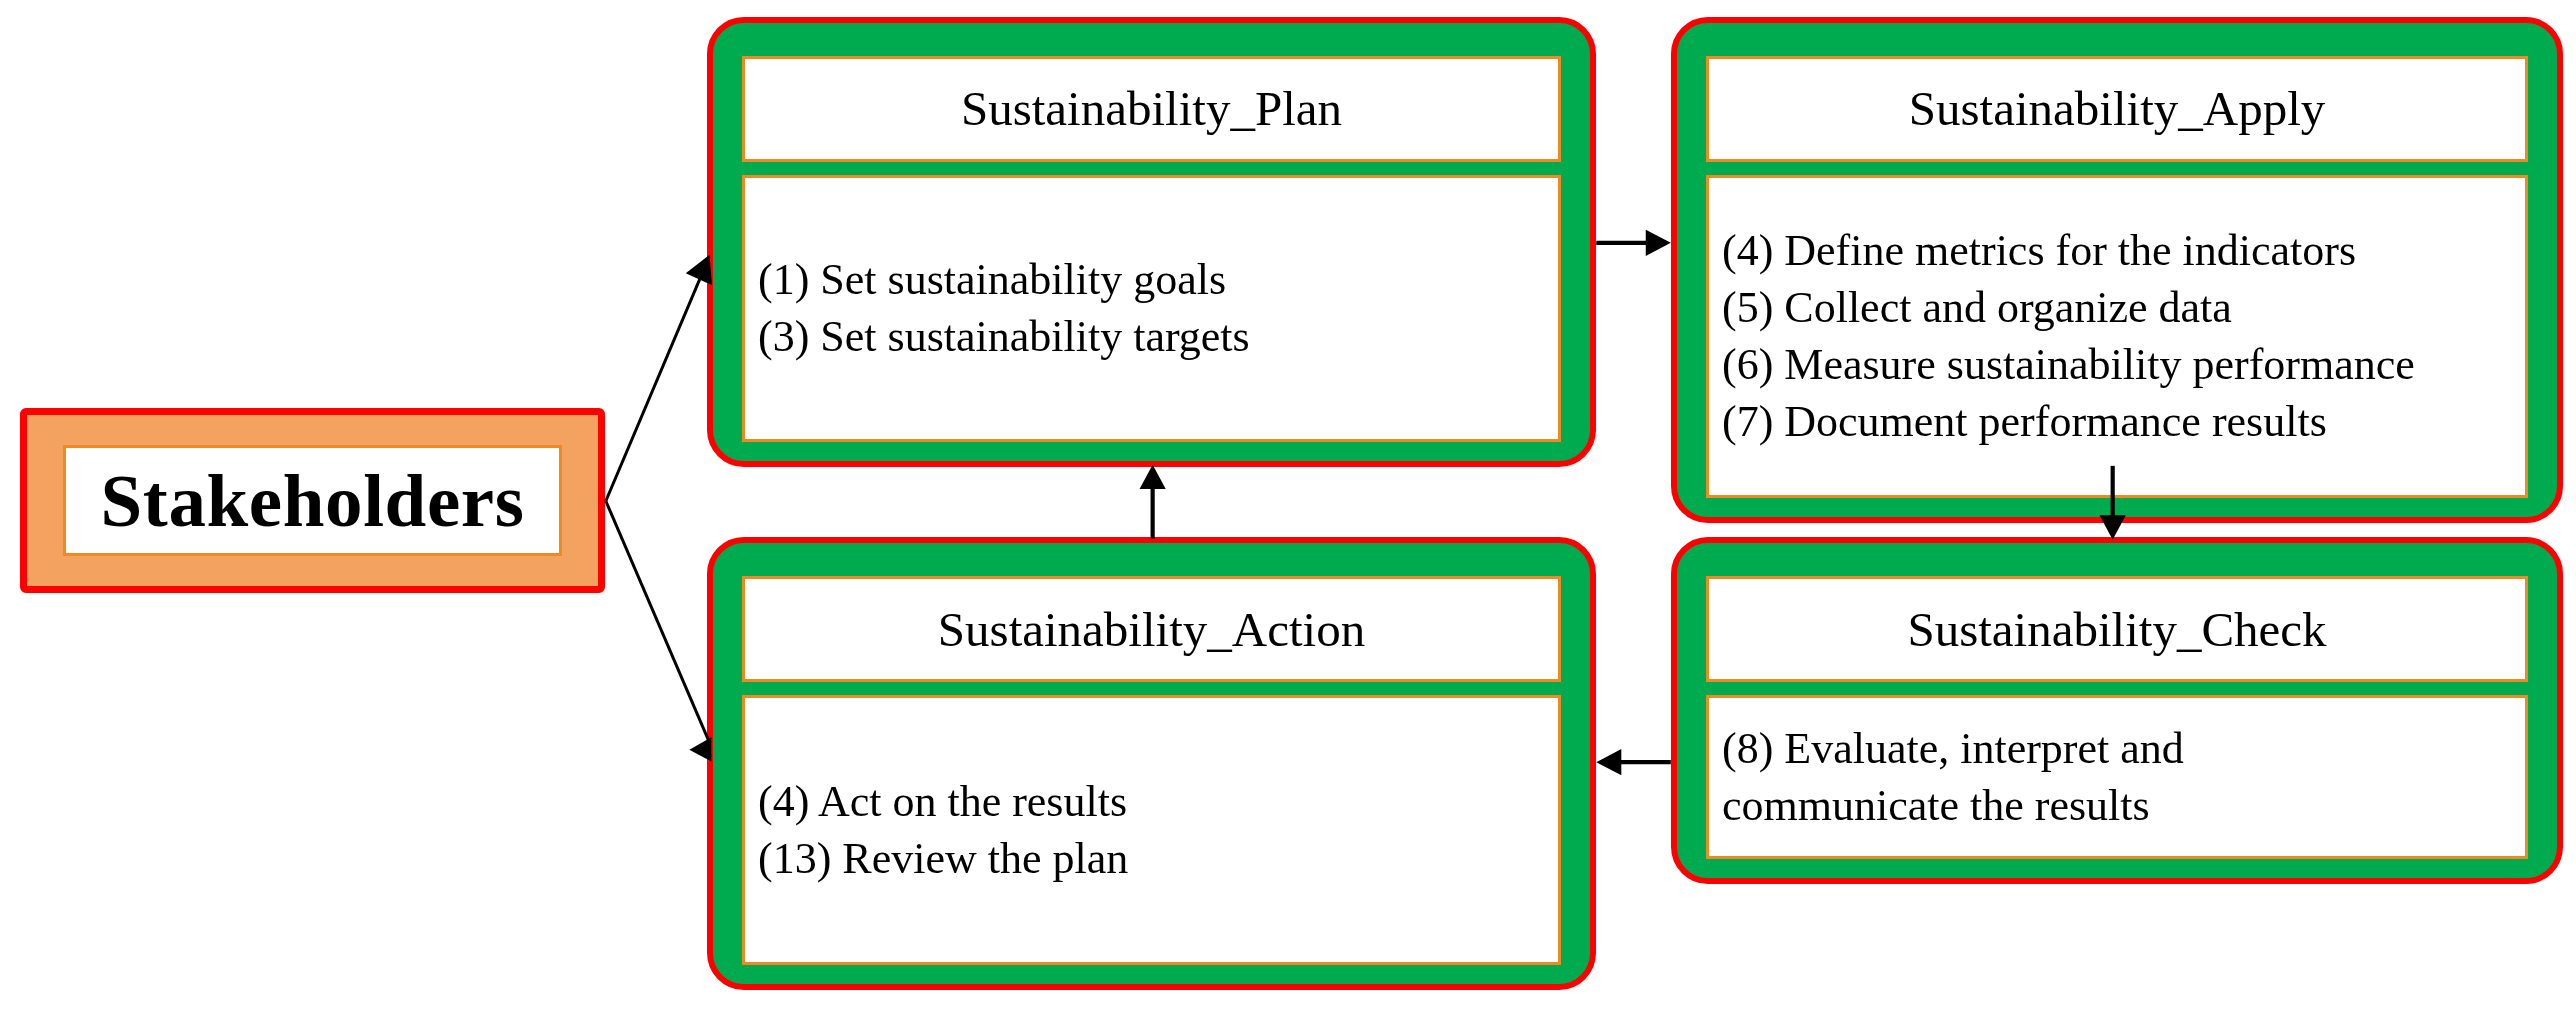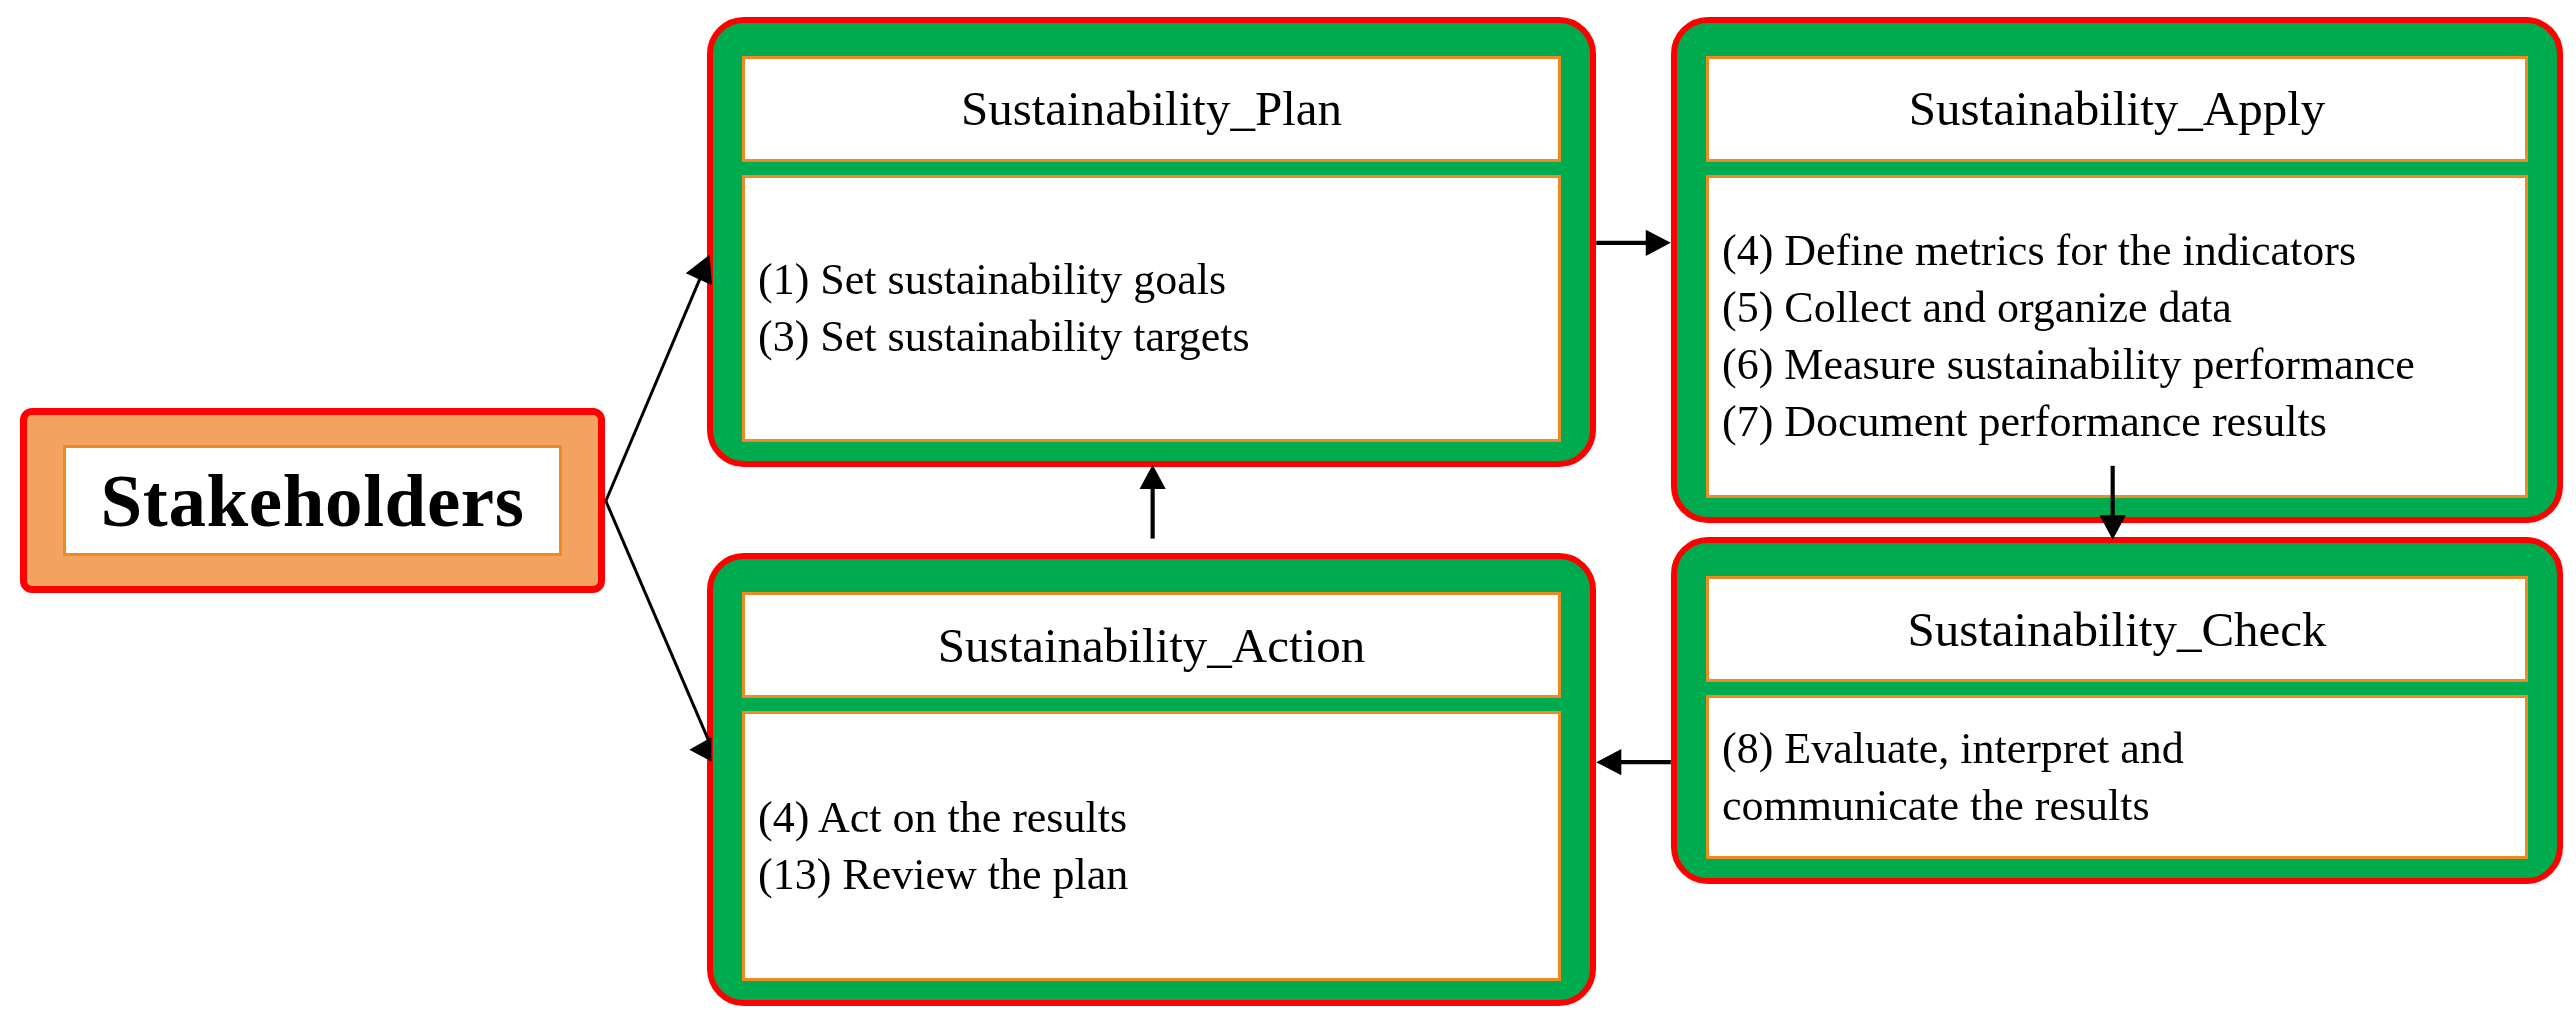--- a/index.html
+++ b/index.html
@@ -24,21 +24,21 @@
     position: absolute;
     inset: 0;
   }
   
   .stakeholders {
     position: absolute;
     left: 20px; top: 408px;
     width: 585px; height: 185px;
     background: var(--orange-fill);
     border: 7.2px solid var(--red);
-    border-radius: 12px;
+    border-radius: 6px;
   }
   .stakeholders-inner {
     position: absolute;
     inset: 30px 36px;
     background: #ffffff;
     border: 3px solid var(--orange-border);
     display: flex;
     align-items: center;
     justify-content: center;
     font-size: 75px;
@@ -48,21 +48,21 @@
   }
   
   .gbox {
     position: absolute;
     background: var(--green);
     border: 6px solid var(--red);
     border-radius: 37px;
   }
   .gbox-plan   { left: 707px; top: 16.7px;  width: 889px; height: 450px; }
   .gbox-apply  { left: 1671px; top: 16.7px;  width: 892px; height: 506px; }
-  .gbox-action { left: 707px; top: 537px; width: 889px; height: 453px; margin-top: 16px; }
+  .gbox-action { left: 707px; top: 537px; width: 889px; height: 453px; }
   .gbox-check  { left: 1671px; top: 537px; width: 892px; height: 347px; }
   .gtitle {
     position: absolute;
     left: 29px; right: 29px;
     top: 33px; height: 106px;
     background: #ffffff;
     border: 3px solid var(--orange-border);
     display: flex;
     align-items: center;
     justify-content: center;

